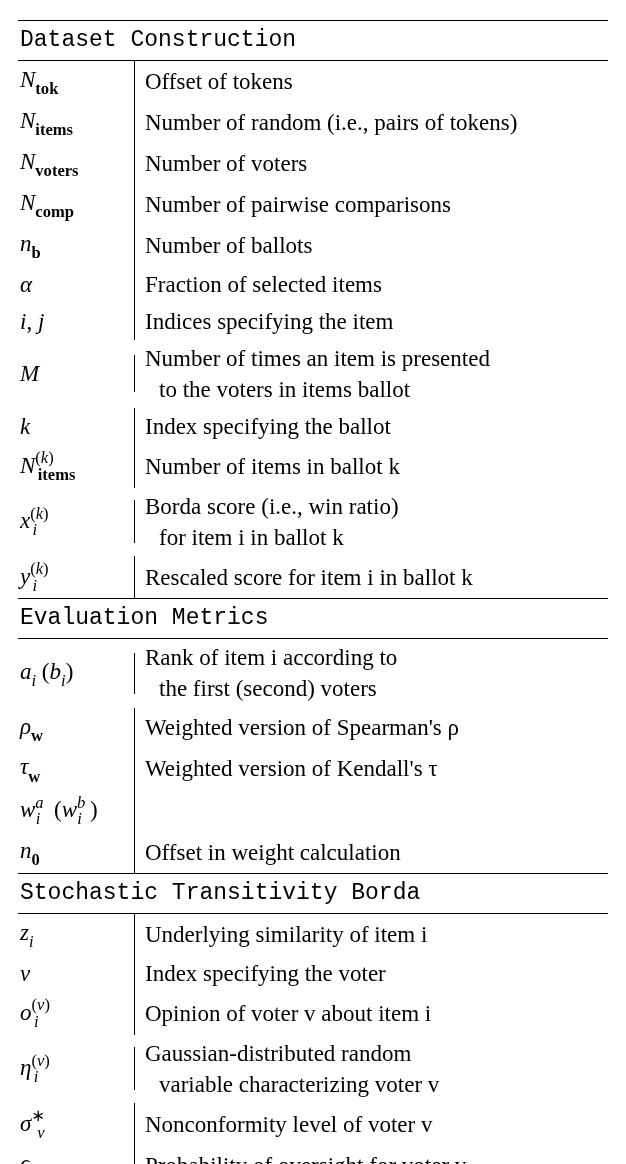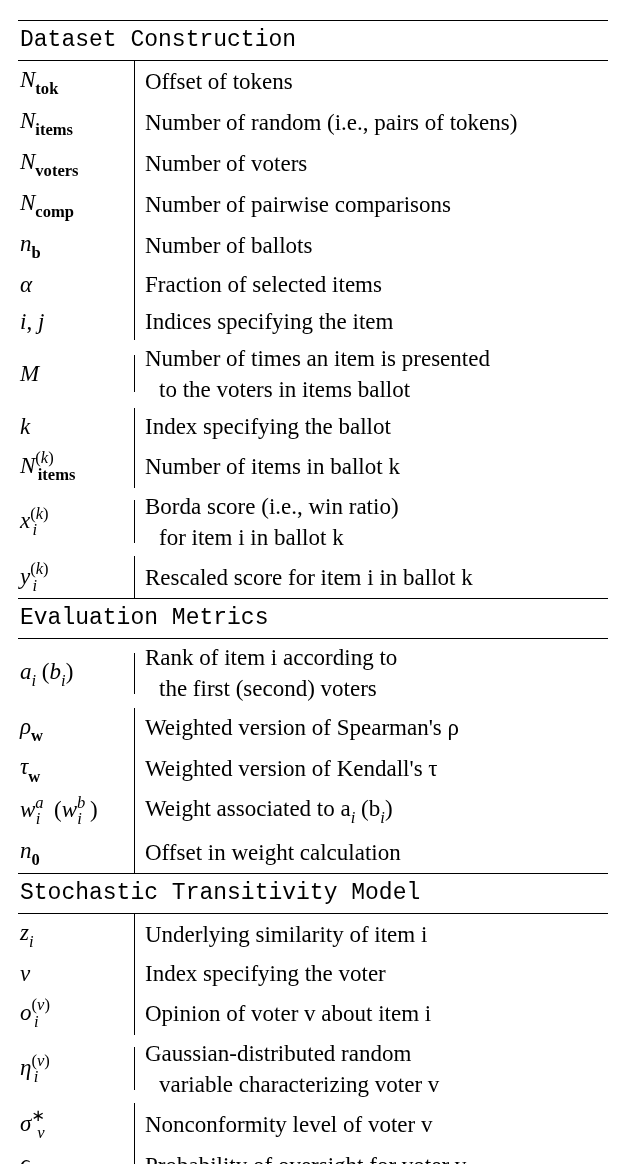--- a/index.html
+++ b/index.html
@@ -103,27 +103,26 @@
     <div class="row">
       <div class="sym"><span class="it">ρ</span><span class="sub">w</span></div>
       <div class="desc">Weighted version of Spearman's <span class="it">ρ</span></div>
     </div>
     <div class="row">
       <div class="sym"><span class="it">τ</span><span class="sub">w</span></div>
       <div class="desc">Weighted version of Kendall's <span class="it">τ</span></div>
     </div>
     <div class="row">
       <div class="sym"><span class="it">w</span><span class="supit">a</span><span class="subit" style="position:relative;left:-8px;">i</span> (<span class="it">w</span><span class="supit">b</span><span class="subit" style="position:relative;left:-8px;">i</span>)</div>
-      <div class="desc">Weight associated to <span class="it">a</span><span class="subit">i</span> (<span class="it">b</span><span class="subit">i</span>)</div>
     </div>
     <div class="row">
       <div class="sym"><span class="it">n</span><span class="sub">0</span></div>
       <div class="desc">Offset in weight calculation</div>
     </div>
-    <div class="section-title">Stochastic Transitivity Model</div>
+    <div class="section-title">Stochastic Transitivity Borda</div>
     <div class="endline"></div>
     <div class="row">
       <div class="sym"><span class="it">z</span><span class="subit">i</span></div>
       <div class="desc">Underlying similarity of item <span class="it">i</span></div>
     </div>
     <div class="row">
       <div class="sym"><span class="it">v</span></div>
       <div class="desc">Index specifying the voter</div>
     </div>
     <div class="row">

